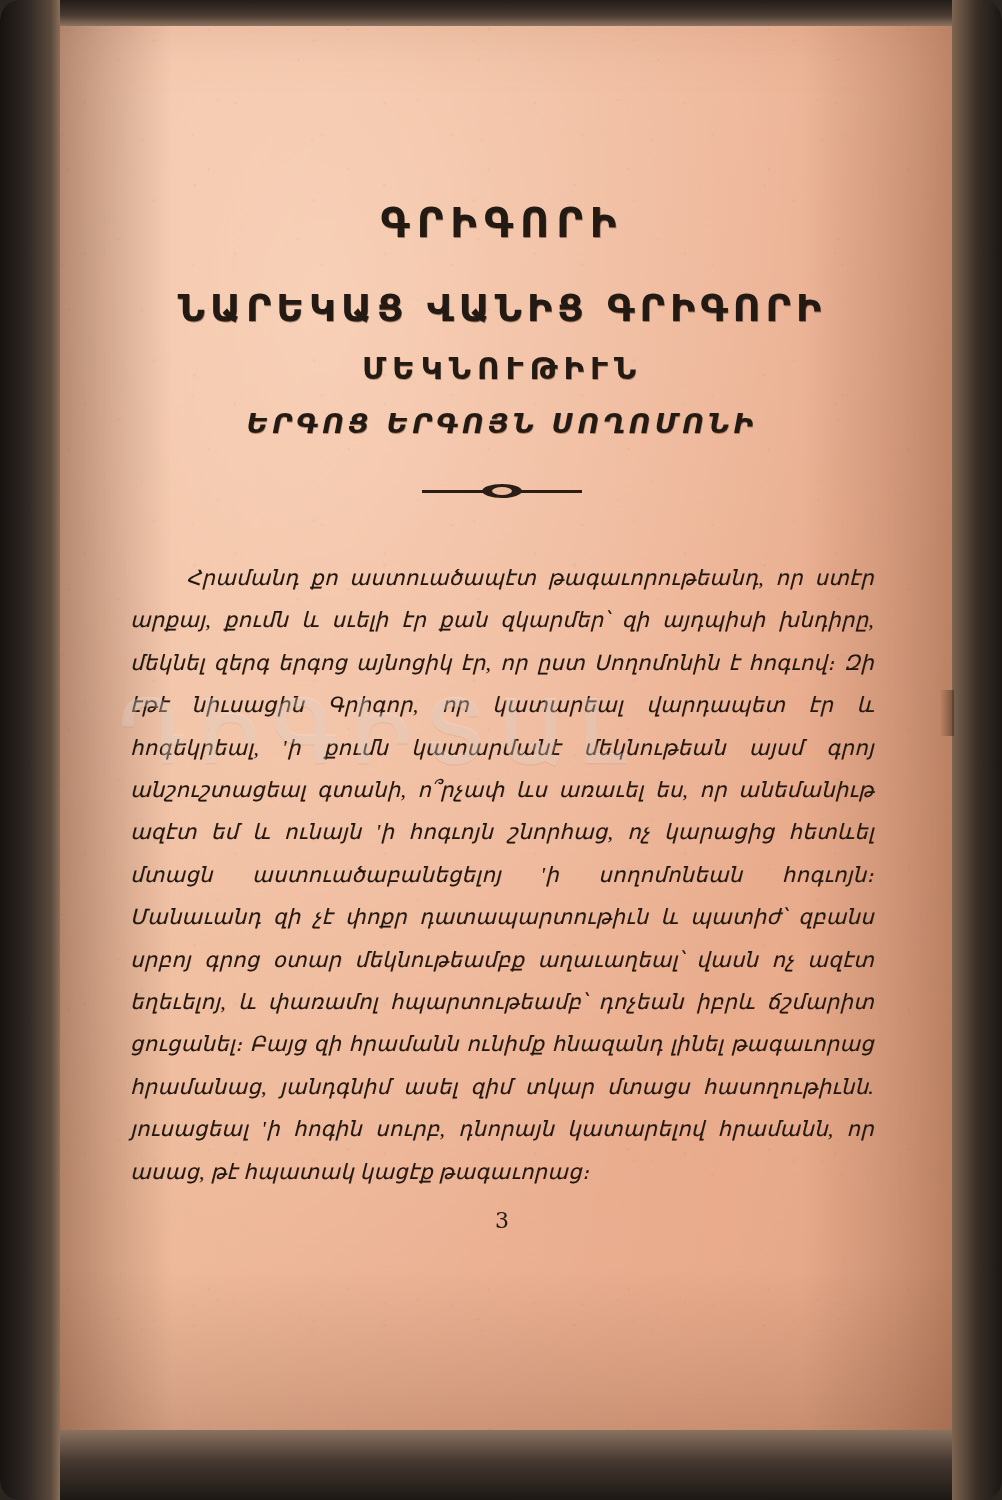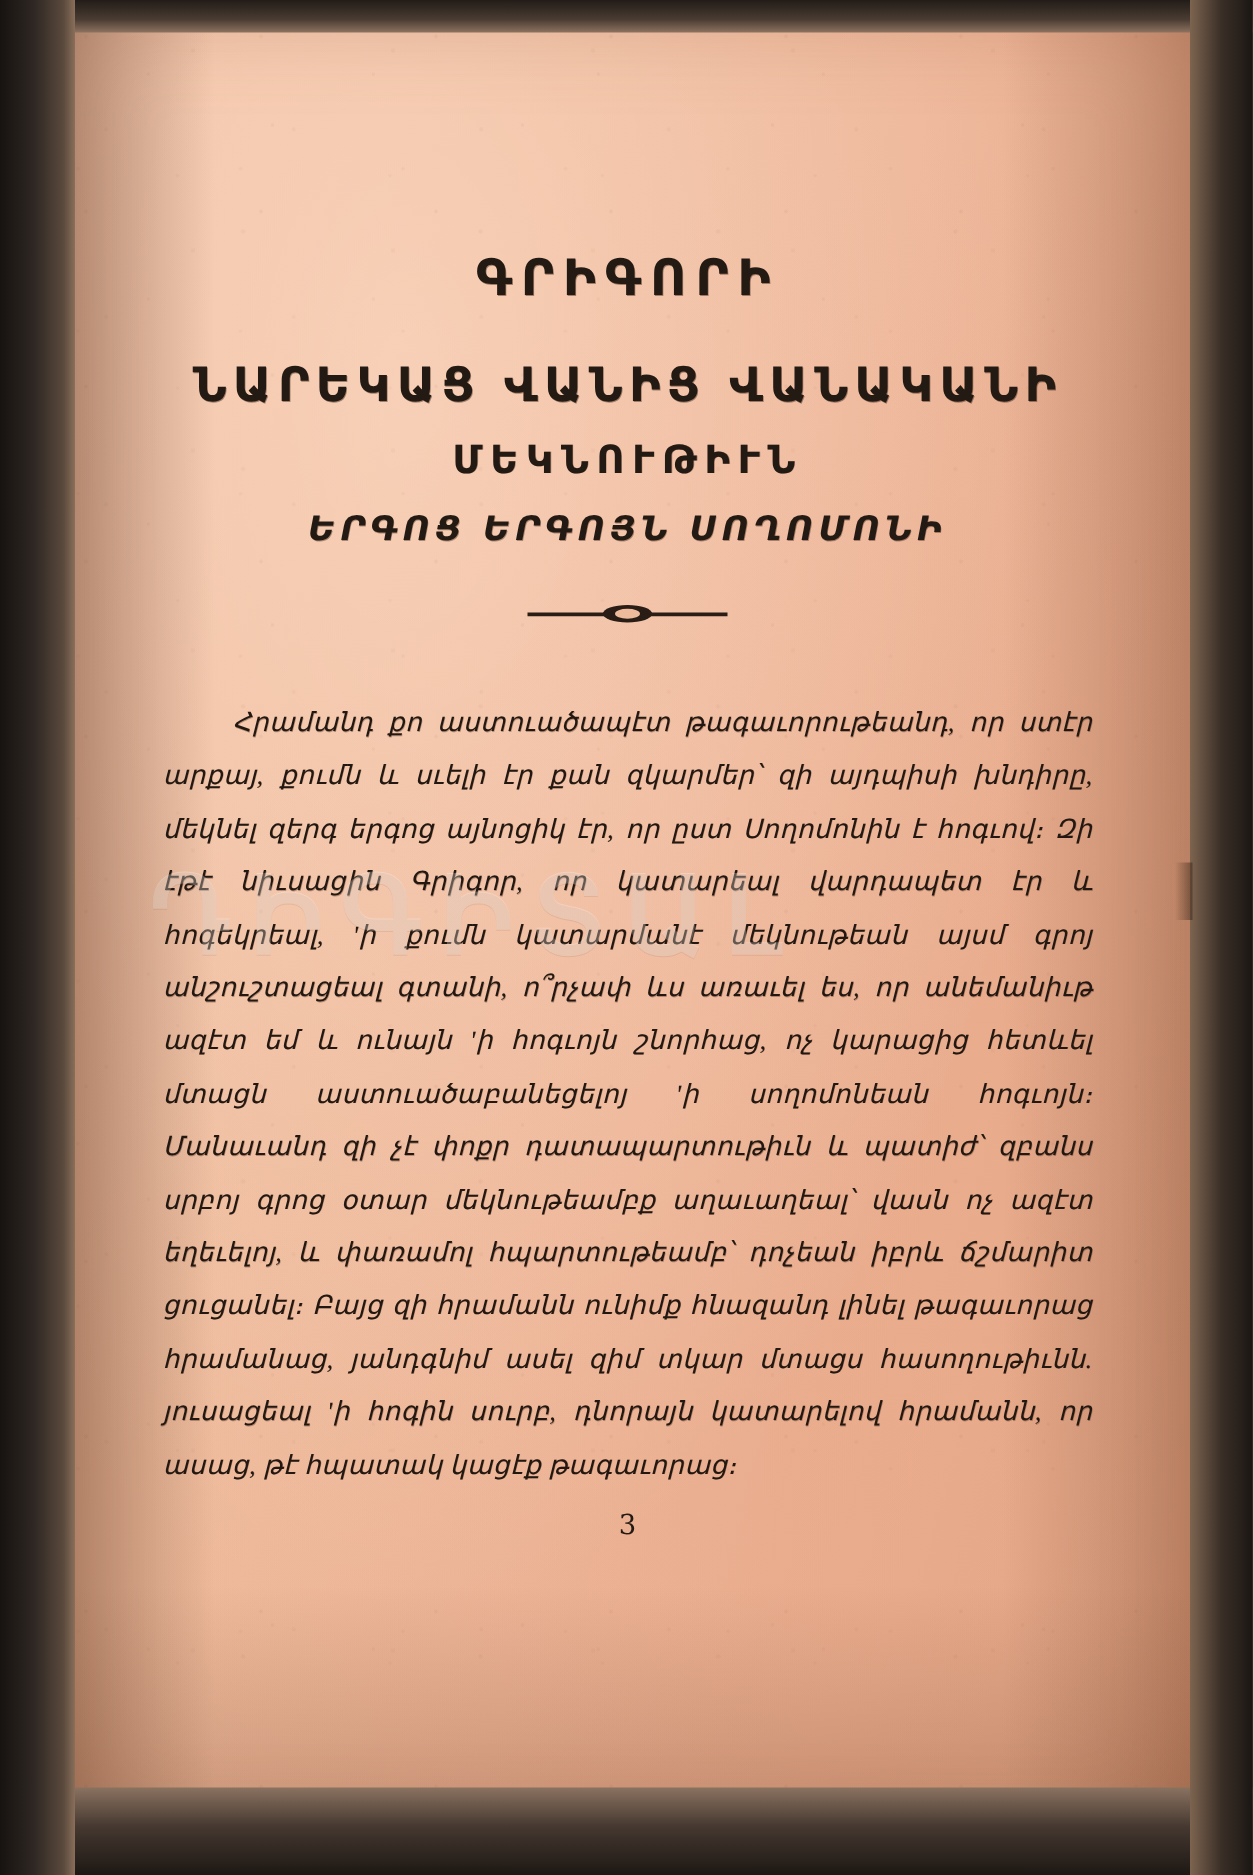--- a/index.html
+++ b/index.html
@@ -12,22 +12,23 @@
     height: 1500px;
     overflow: hidden;
     font-family: "DejaVu Serif", serif;
   }
 
   
   .scan {
     position: relative;
     width: 1002px;
     height: 1500px;
-    background: #14532d;
+    background: #0c4a6e;
     overflow: hidden;
+    border-radius: 20px;
   }
 
   
   .gutter-left {
     position: absolute;
     left: 0; top: 0;
     width: 60px; height: 1500px;
     background: linear-gradient(to right, #171310 0%, #2e2723 45%, #5b4a3d 85%, #8a6f5a 100%);
     z-index: 5;
   }
@@ -249,21 +250,21 @@
   <div class="page">
     <div class="grain"></div>
     <div class="page-shade-left"></div>
     <div class="page-shade-right"></div>
     <div class="page-shade-bottom"></div>
 
     <div class="content">
 
       <div class="title-block">
         <div class="title-1">ԳՐԻԳՈՐԻ</div>
-        <div class="title-2">ՆԱՐԵԿԱՑ ՎԱՆԻՑ ՎԱՆԱԿԱՆԻ</div>
+        <div class="title-2">ՆԱՐԵԿԱՑ ՎԱՆԻՑ ԳՐԻԳՈՐԻ</div>
         <div class="title-3">ՄԵԿՆՈՒԹԻՒՆ</div>
         <div class="title-4">ԵՐԳՈՑ ԵՐԳՈՅՆ ՍՈՂՈՄՈՆԻ</div>
       </div>
 
       <div class="ornament">
         <div class="bar"></div>
         <div class="knot"></div>
         <div class="knot-cut"></div>
       </div>
 

